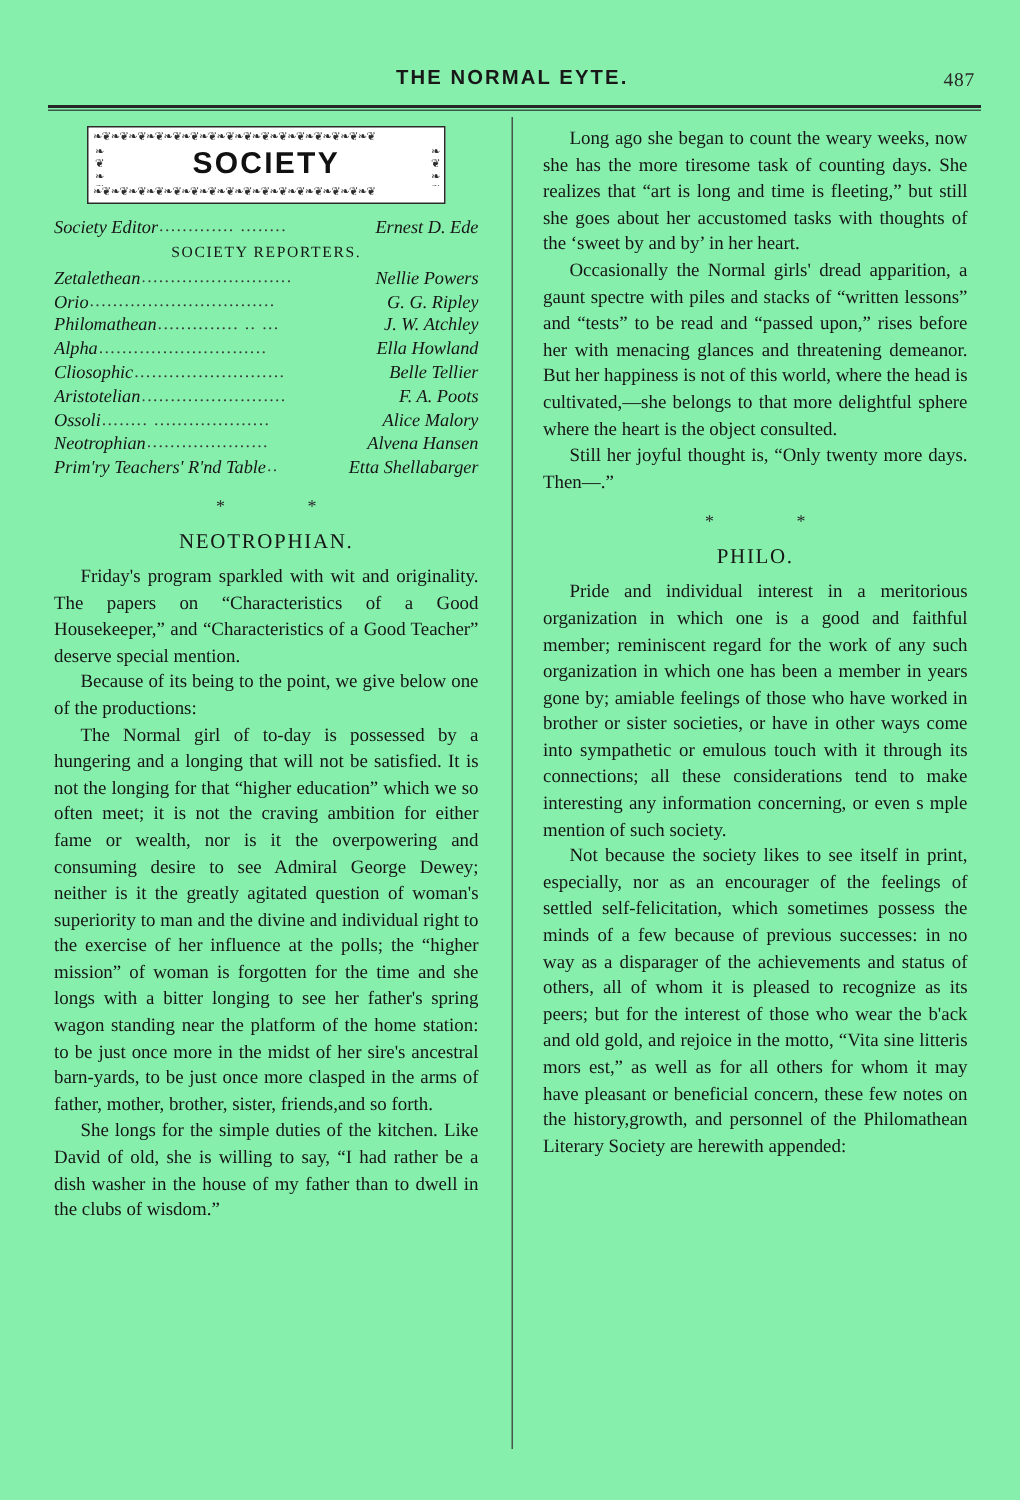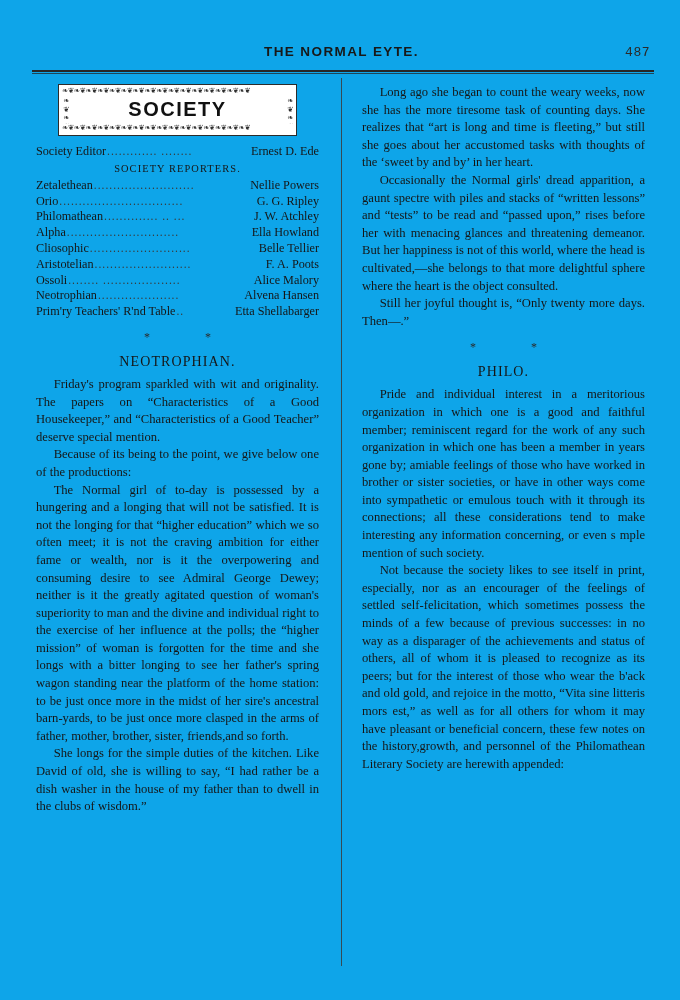--- a/index.html
+++ b/index.html
@@ -14,21 +14,21 @@
     color: #1b1b1b;
     position: relative;
     overflow: hidden;
   }
   .page {
     position: relative;
     width: 680px;
     height: 1000px;
     box-sizing: border-box;
     padding: 0;
-    background: #0ea5e9;
+    background: #86efac;
   }
 
   
   .masthead {
     position: absolute;
     top: 44px;
     left: 36px;
     right: 30px;
     height: 26px;
   }
@@ -40,21 +40,21 @@
     font-weight: bold;
     font-size: 13.5px;
     letter-spacing: 1.4px;
     color: #181818;
     white-space: nowrap;
   }
   .masthead-folio {
     position: absolute;
     right: 0;
     top: 1px;
-    font-family: Liberation Mono, monospace;
+    font-family: Liberation Serif, serif;
     font-size: 13px;
     letter-spacing: 0.5px;
     color: #2a2a2a;
     text-align: right;
   }
   .rule-double {
     position: absolute;
     top: 70px;
     left: 32px;
     right: 26px;
@@ -140,20 +140,21 @@
   }
 
   
   .staff-line {
     font-size: 12.2px;
     line-height: 15.8px;
     display: flex;
     align-items: flex-end;
     white-space: nowrap;
     overflow: hidden;
+    font-style: italic;
   }
   .staff-role { flex: 0 0 auto; }
   .staff-dots {
     flex: 1 1 auto;
     overflow: hidden;
     letter-spacing: 1px;
     color: #3a3a3a;
     margin: 0 1px;
     font-size: 11.5px;
   }

